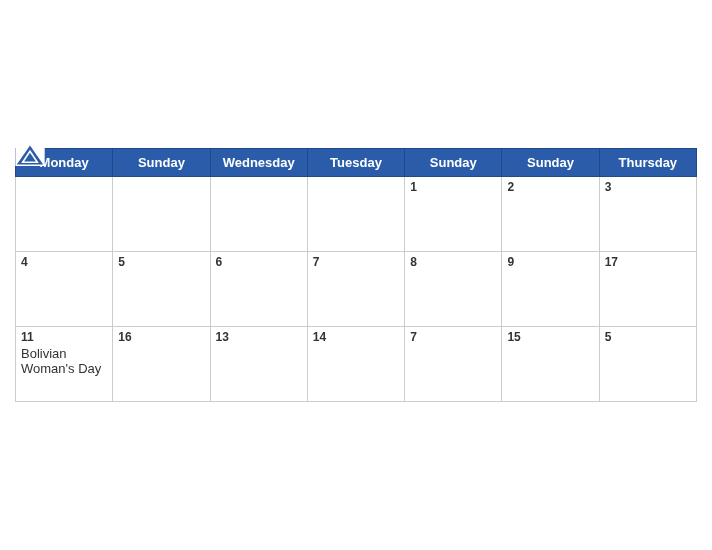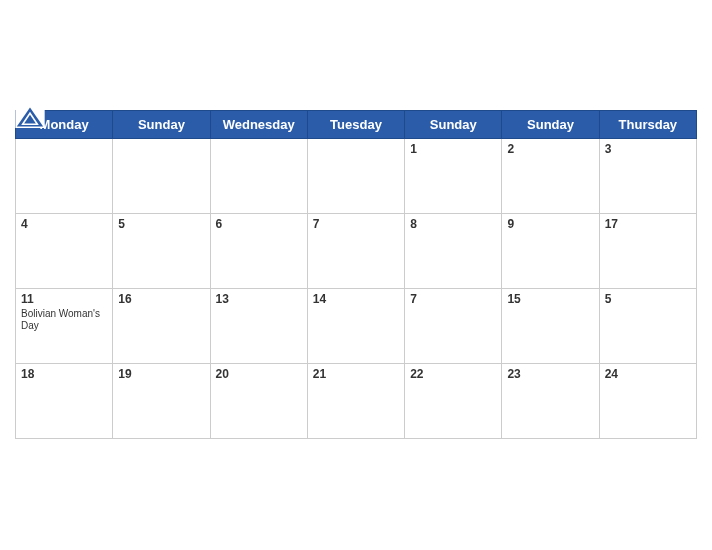--- a/index.html
+++ b/index.html
@@ -86,21 +86,21 @@
     }
     .day-number {
       font-size: 12px;
       color: #333;
       font-weight: bold;
     }
     .empty-cell {
       background: #fff;
     }
     .holiday-text {
-      font-size: 10px;
+      font-size: 13px;
       color: #333;
       margin-top: 2px;
       line-height: 1.2;
     }
   </style>
 </head>
 <body>
 
 <div class="calendar-container">
   <div class="calendar-header">
@@ -189,38 +189,15 @@
           <td>
             <div class="day-number">7</div>
           </td>
           <td>
             <div class="day-number">15</div>
           </td>
           <td>
             <div class="day-number">5</div>
           </td>
         </tr>
-        <tr>
-          <td>
-            <div class="day-number">18</div>
-          </td>
-          <td>
-            <div class="day-number">19</div>
-          </td>
-          <td>
-            <div class="day-number">20</div>
-          </td>
-          <td>
-            <div class="day-number">21</div>
-          </td>
-          <td>
-            <div class="day-number">22</div>
-          </td>
-          <td>
-            <div class="day-number">23</div>
-          </td>
-          <td>
-            <div class="day-number">24</div>
-          </td>
-        </tr>
       </tbody>
   </table>
 </div>
 
 </body></html>

